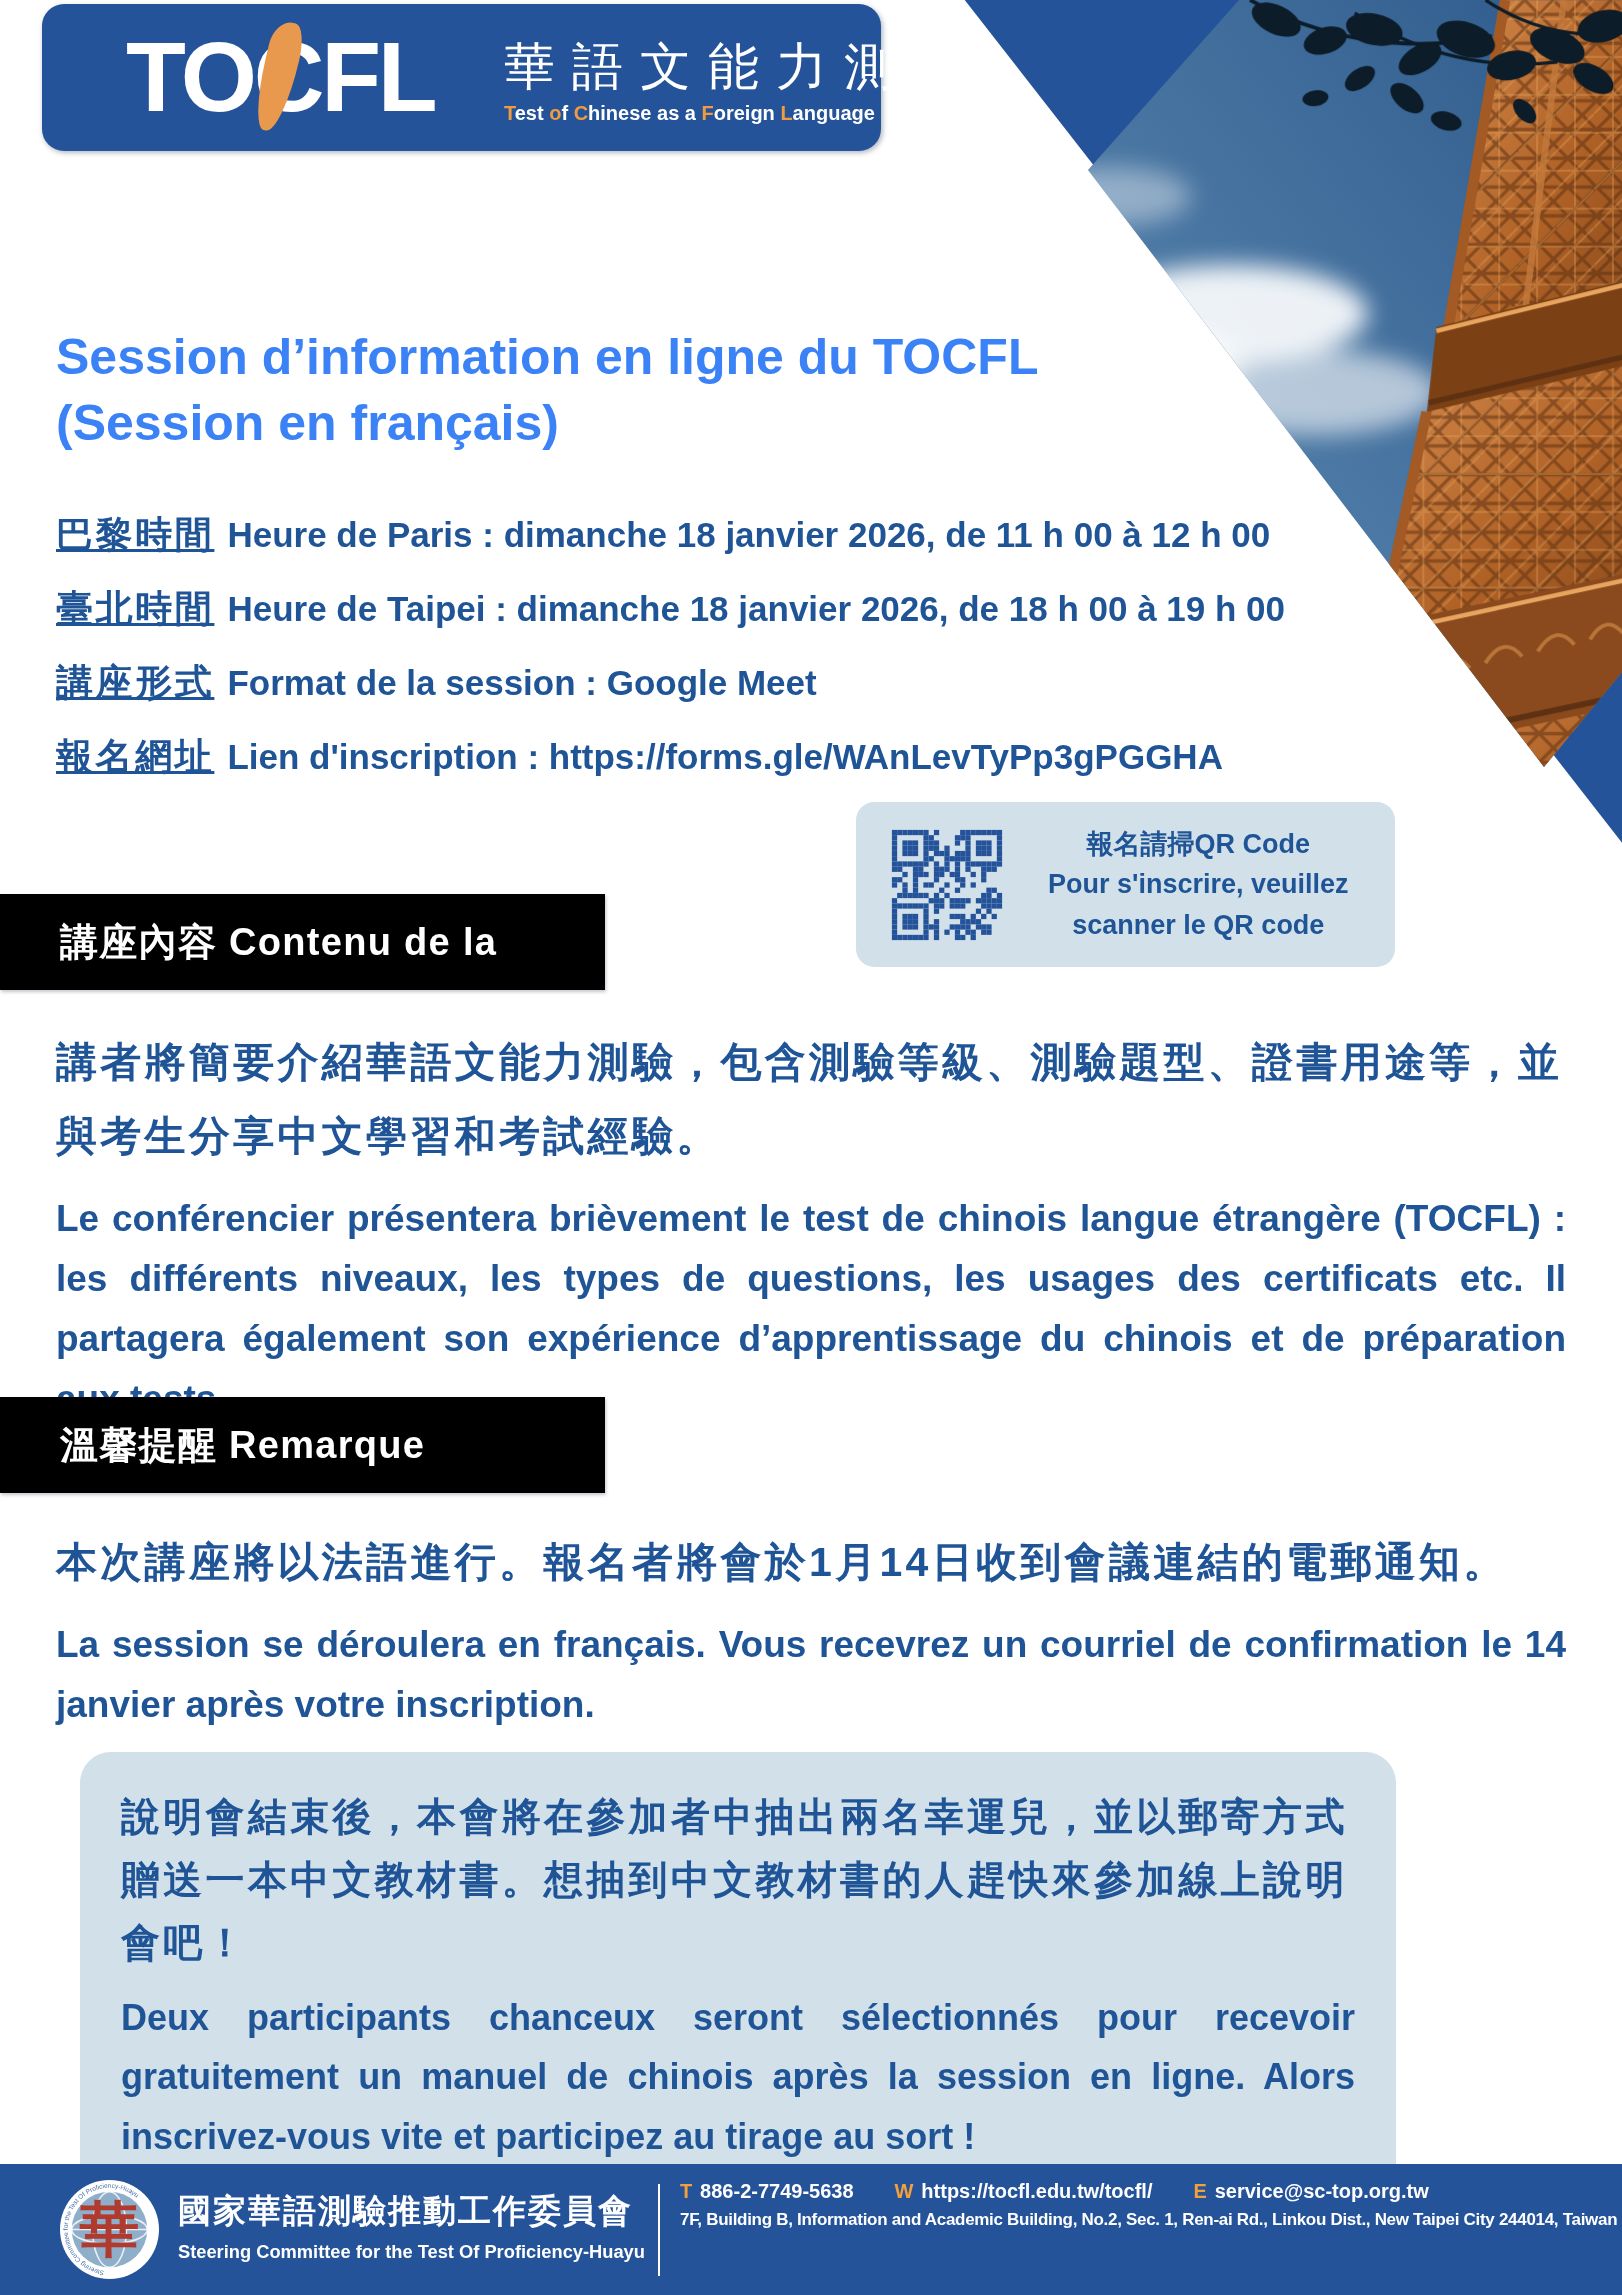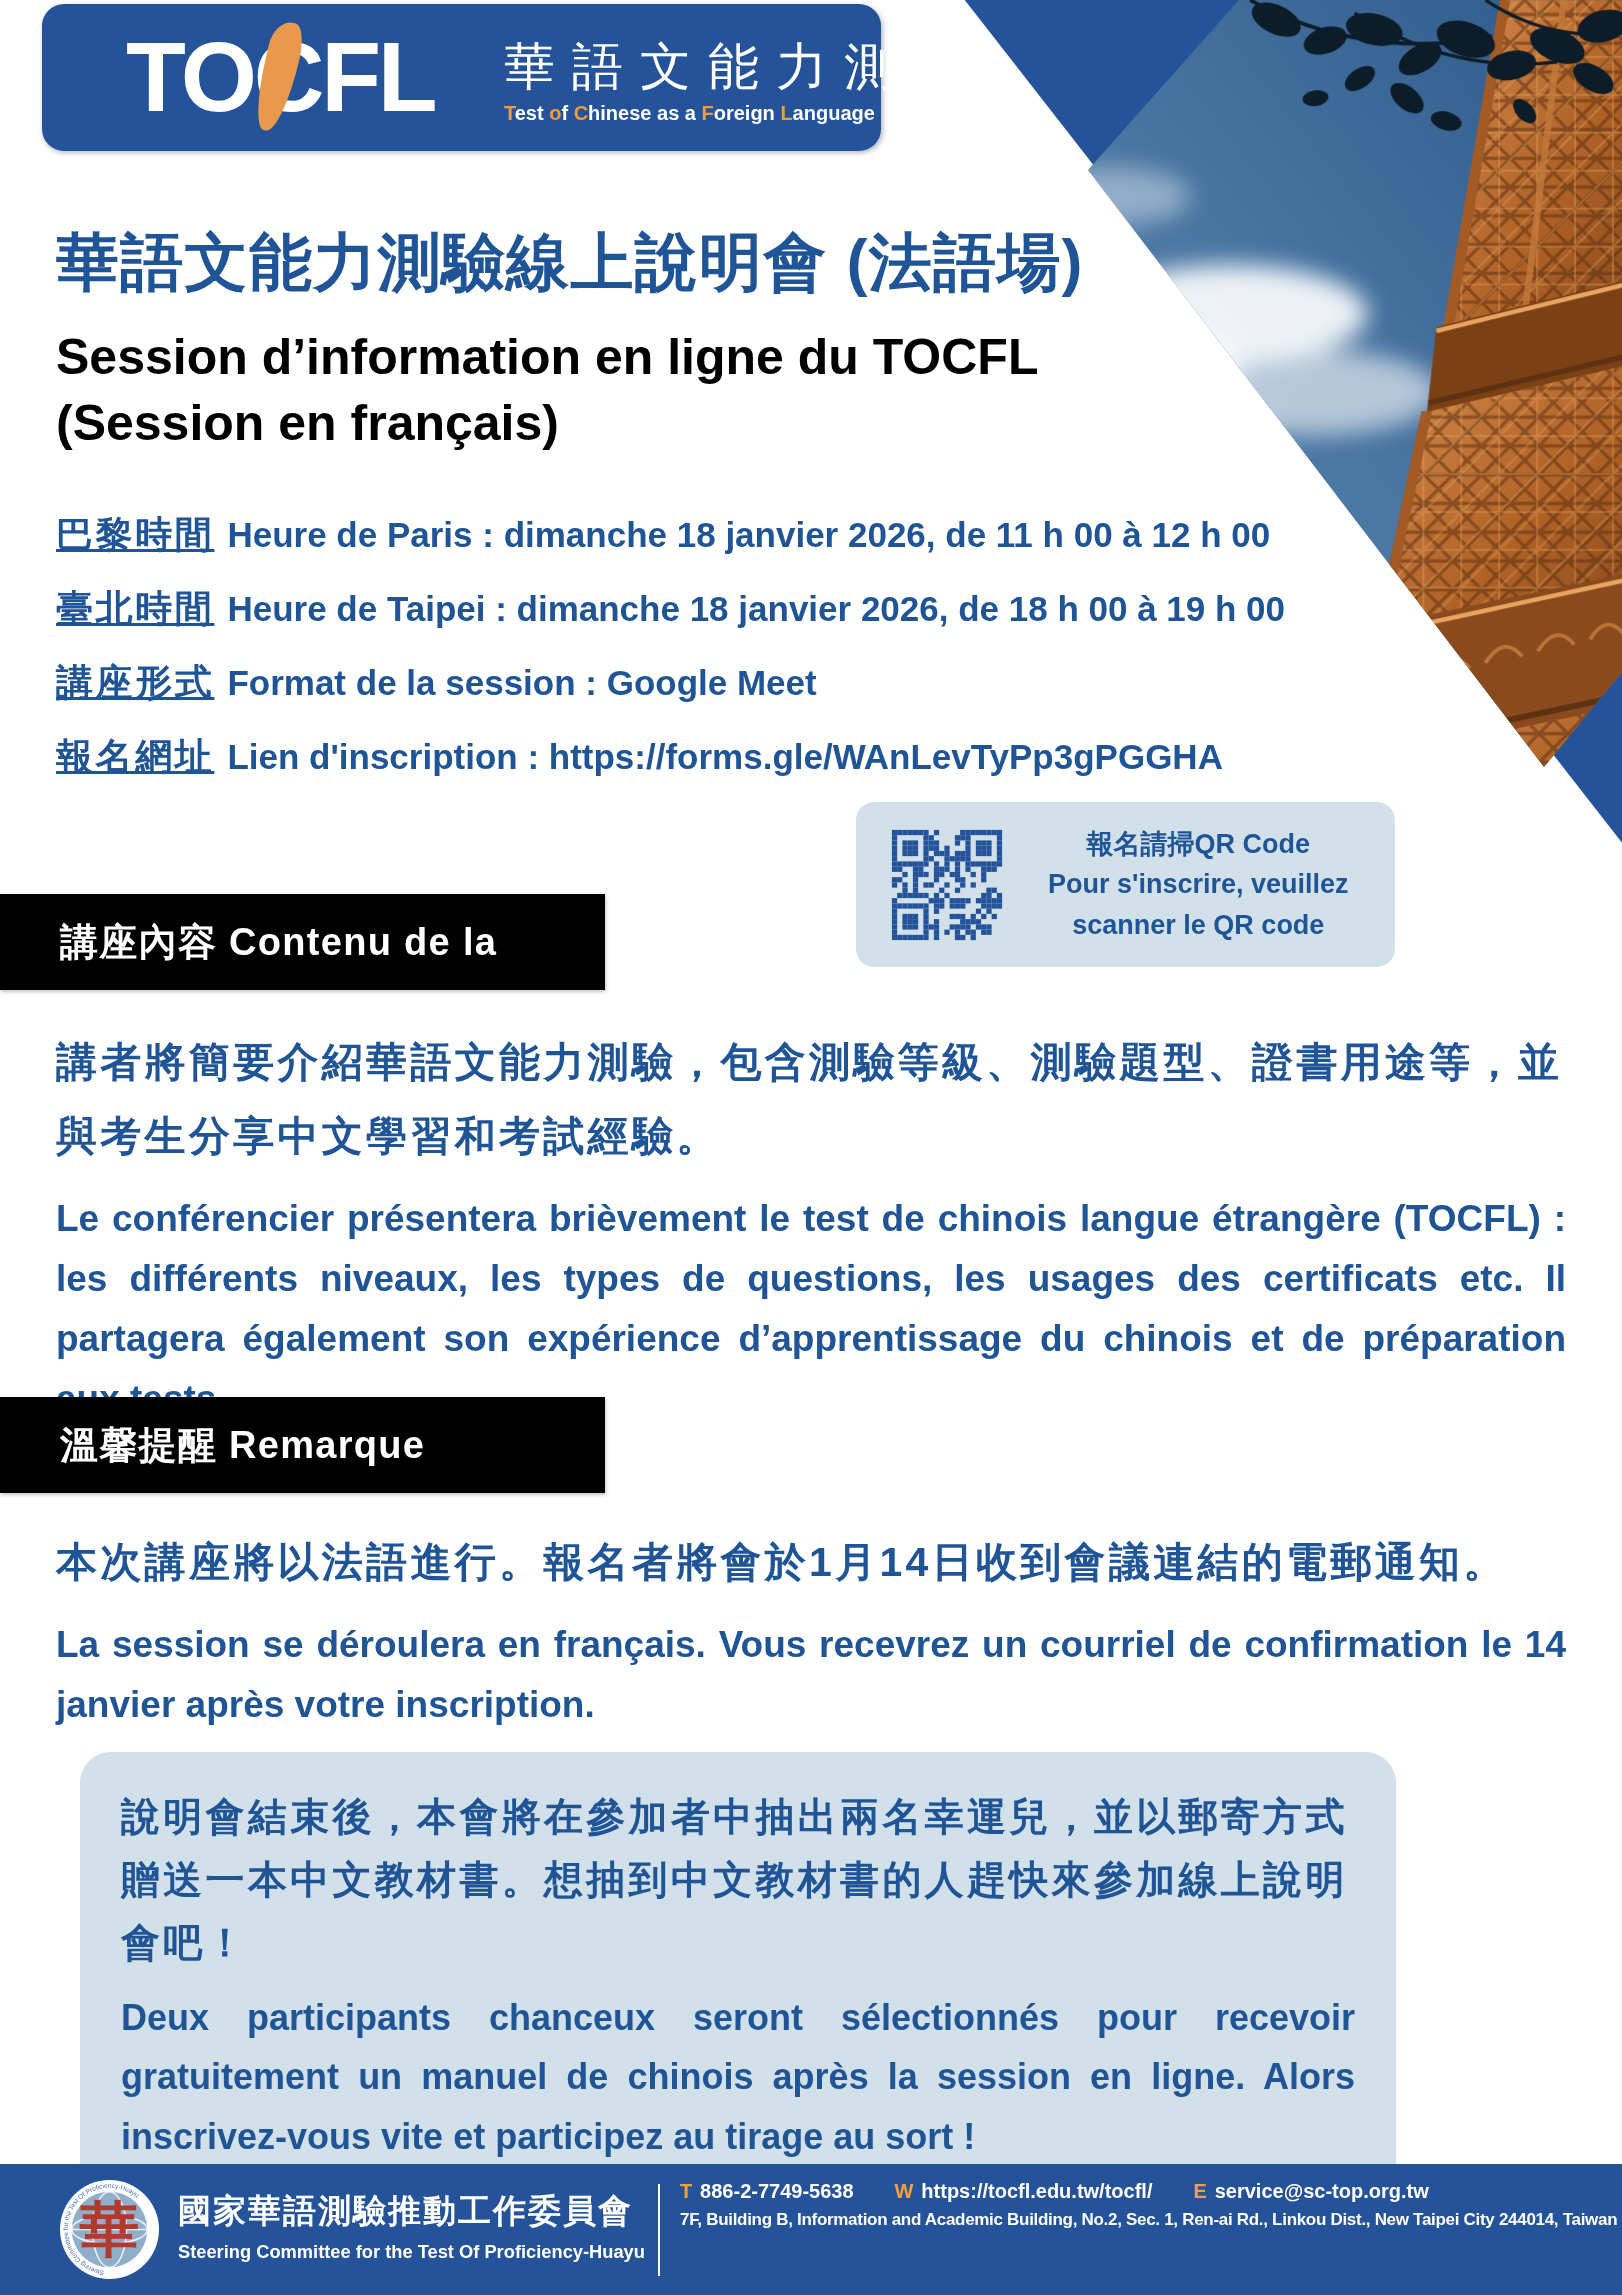--- a/index.html
+++ b/index.html
@@ -20,21 +20,21 @@
     font-size:98px;font-weight:700;color:#ffffff;letter-spacing:-3.3px;white-space:nowrap;}
   .island{position:absolute;left:220px;top:17px;width:33px;height:111px;background:#E8994E;
     border-radius:62% 38% 55% 45% / 26% 34% 74% 66%;transform:rotate(13deg);z-index:3;}
   .logo-cjk{position:absolute;left:462px;top:29px;font-size:51px;font-weight:500;color:#ffffff;
     letter-spacing:17px;white-space:nowrap;}
   .logo-en{position:absolute;left:462px;top:98px;font-size:20px;font-weight:700;color:#ffffff;white-space:nowrap;}
   .logo-en span:nth-child(odd){color:#EF9B3E;}
 
   
   .title-zh{position:absolute;left:56px;top:220px;font-size:63px;font-weight:700;color:#1F5496;letter-spacing:1.3px;}
-  .title-fr{position:absolute;left:56px;top:324px;font-size:50px;font-weight:700;color:#000000;line-height:1.32;}
+  .title-fr{position:absolute;left:56px;top:324px;font-size:50px;font-weight:700;color:#3b82f6;line-height:1.32;}
 
   
   .details{position:absolute;left:56px;top:498px;color:#1F5496;}
   .detail-row{height:74px;display:flex;align-items:center;font-weight:700;}
   .detail-zh{font-size:37px;letter-spacing:2.6px;margin-right:13px;white-space:nowrap;text-decoration:underline;}
   .detail-fr{font-size:35px;white-space:nowrap;}
 
   
   .qr-box{position:absolute;left:856px;top:802px;width:539px;height:165px;background:#D2E0EA;
     border-radius:18.3px;display:flex;align-items:center;box-sizing:border-box;padding-left:30px;}
@@ -171,21 +171,20 @@
 
   <div class="logo-box">
     <div class="tocfl-word"><span>TO</span><span>CFL</span></div>
     <div class="island"></div>
     <div class="logo-cjk">華語文能力測驗</div>
     <div class="logo-en">
       <span>T</span><span>est </span><span>o</span><span>f </span><span>C</span><span>hinese as a </span><span>F</span><span>oreign </span><span>L</span><span>anguage</span>
     </div>
   </div>
 
-  <div class="title-zh">華語文能力測驗線上說明會 (法語場)</div>
   <div class="title-fr">
     <div>Session d’information en ligne du TOCFL</div>
     <div>(Session en français)</div>
   </div>
 
   <div class="details">
     <div class="detail-row">
       <span class="detail-zh">巴黎時間</span>
       <span class="detail-fr">Heure de Paris : dimanche 18 janvier 2026, de 11 h 00 à 12 h 00</span>
     </div>

